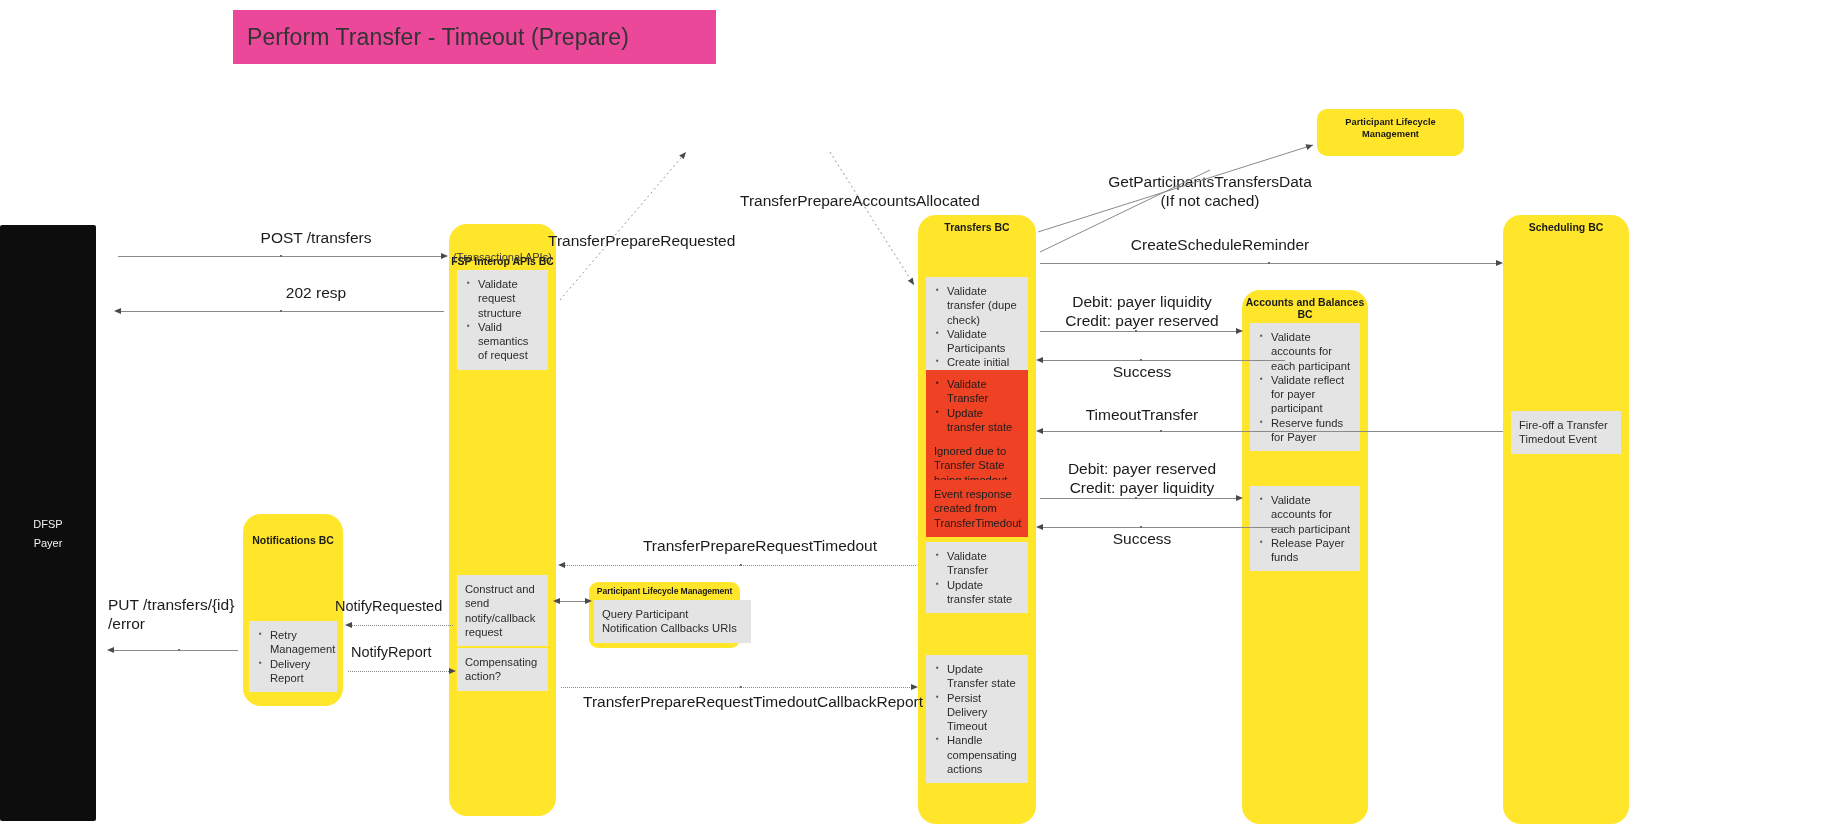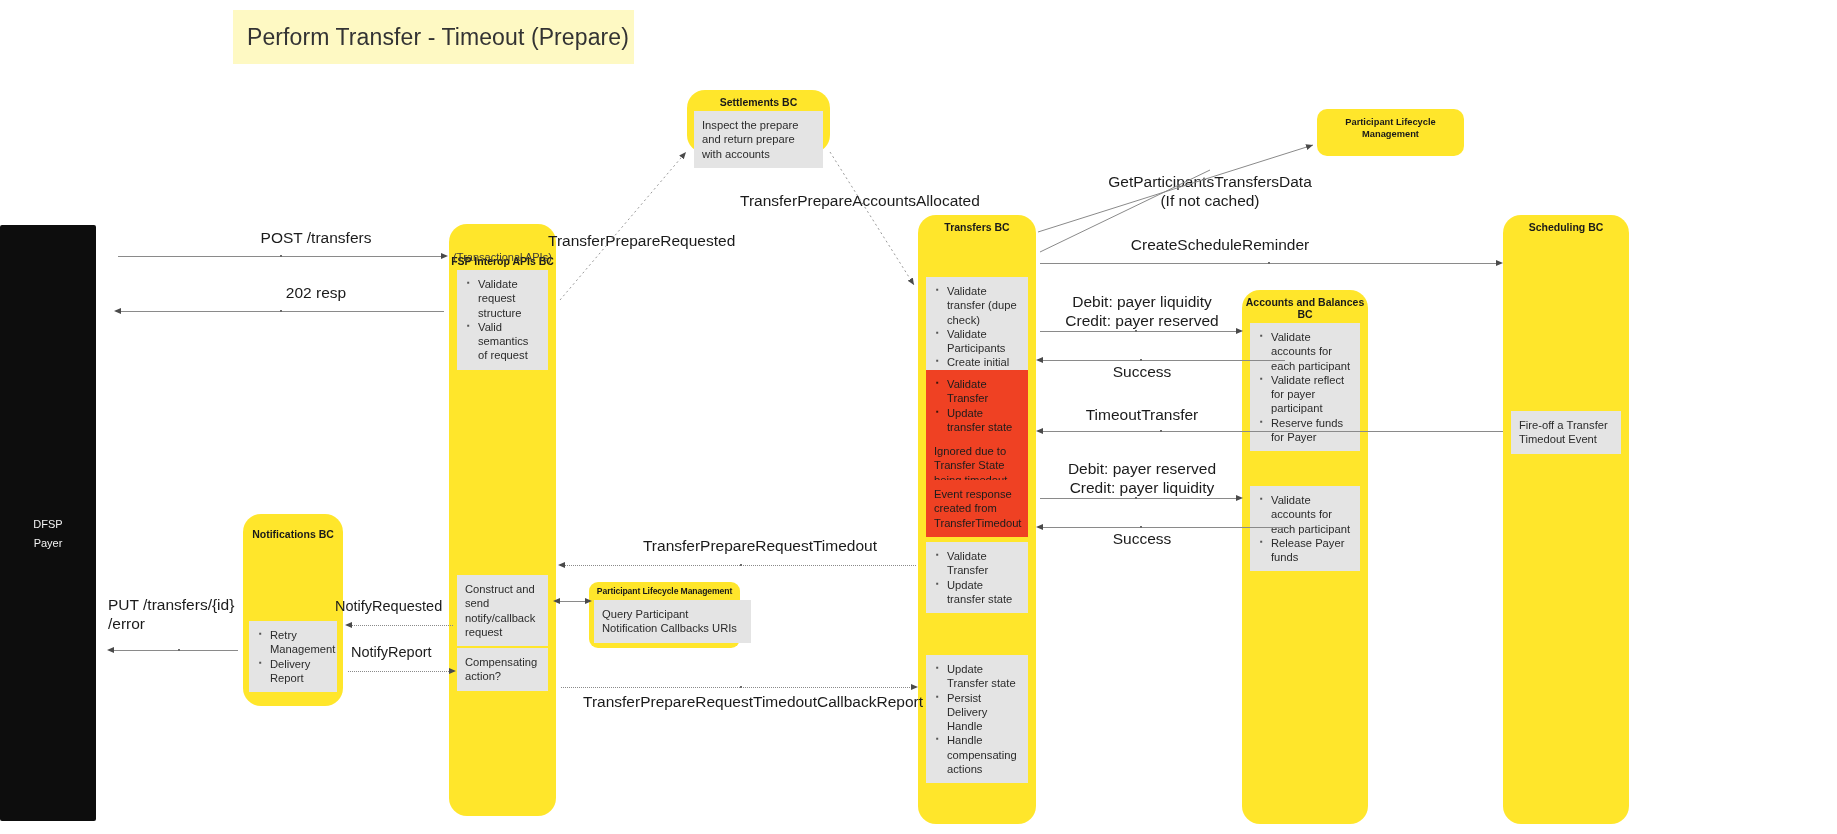--- a/index.html
+++ b/index.html
@@ -16,22 +16,22 @@
     position: relative;
     width: 1837px;
     height: 834px;
     overflow: hidden;
     background: #ffffff;
   }
   .abs { position: absolute; box-sizing: border-box; }
 
   
   .title-box {
-    left: 233px; top: 10px; width: 401px; height: 54px;
-    background: #fef9c3;
+    left: 233px; top: 10px; width: 483px; height: 54px;
+    background: #ec4899;
     display: flex; align-items: center;
     padding-left: 14px;
     font-size: 23px;
     color: #333333;
     letter-spacing: 0.1px;
   }
 
   
   .lane {
     background: #ffe62b;
@@ -159,21 +159,21 @@
 <div id="canvas">
 
   <div class="abs title-box">Perform Transfer - Timeout (Prepare)</div>
 
   <div class="abs lane dark" style="left:0px; top:225px; width:96px; height:596px;">
     <div class="dark-label" style="top:290px;">DFSP</div>
     <div class="dark-label" style="top:309px;">Payer</div>
   </div>
 
   <div class="abs lane" style="left:243px; top:514px; width:100px; height:192px;">
-    <div class="lane-title" style="top:14px;">Notifications BC</div>
+    <div class="lane-title" style="top:20px;">Notifications BC</div>
     <div class="abs note" style="left:6px; top:107px; width:88px;">
       <ul>
         <li>Retry Management</li>
         <li>Delivery Report</li>
       </ul>
     </div>
   </div>
 
   <div class="abs lane" style="left:449px; top:224px; width:107px; height:592px;">
     <div class="lane-title" style="top:7px;margin-top:24px;">FSP Interop APIs BC</div>
@@ -181,24 +181,20 @@
     <div class="abs note" style="left:8px; top:46px; width:91px;">
       <ul>
         <li>Validate request structure</li>
         <li>Valid semantics of request</li>
       </ul>
     </div>
     <div class="abs note" style="left:8px; top:351px; width:91px;">Construct and send notify/callback request</div>
     <div class="abs note" style="left:8px; top:424px; width:91px;">Compensating action?</div>
   </div>
 
-  <div class="abs lane" style="left:687px; top:90px; width:143px; height:63px;">
-    <div class="lane-title" style="top:6px;">Settlements BC</div>
-    <div class="abs note" style="left:7px; top:21px; width:129px;">Inspect the prepare and return prepare with accounts</div>
-  </div>
 
   <div class="abs lane" style="left:918px; top:215px; width:118px; height:609px;">
     <div class="lane-title" style="top:6px;">Transfers BC</div>
     <div class="abs note" style="left:8px; top:62px; width:102px;">
       <ul>
         <li>Validate transfer (dupe check)</li>
         <li>Validate Participants</li>
         <li>Create initial state</li>
       </ul>
     </div>
@@ -212,21 +208,21 @@
     <div class="abs note red" style="left:8px; top:265px; width:102px;">Event response created from TransferTimedout</div>
     <div class="abs note" style="left:8px; top:327px; width:102px;">
       <ul>
         <li>Validate Transfer</li>
         <li>Update transfer state</li>
       </ul>
     </div>
     <div class="abs note" style="left:8px; top:440px; width:102px;">
       <ul>
         <li>Update Transfer state</li>
-        <li>Persist Delivery Handle</li>
+        <li>Persist Delivery Timeout</li>
         <li>Handle compensating actions</li>
       </ul>
     </div>
   </div>
 
   <div class="abs lane" style="left:1242px; top:290px; width:126px; height:534px;">
     <div class="lane-title" style="top:6px;">
       <span>Accounts and Balances BC</span>
     </div>
     <div class="abs note" style="left:8px; top:33px; width:110px;">

